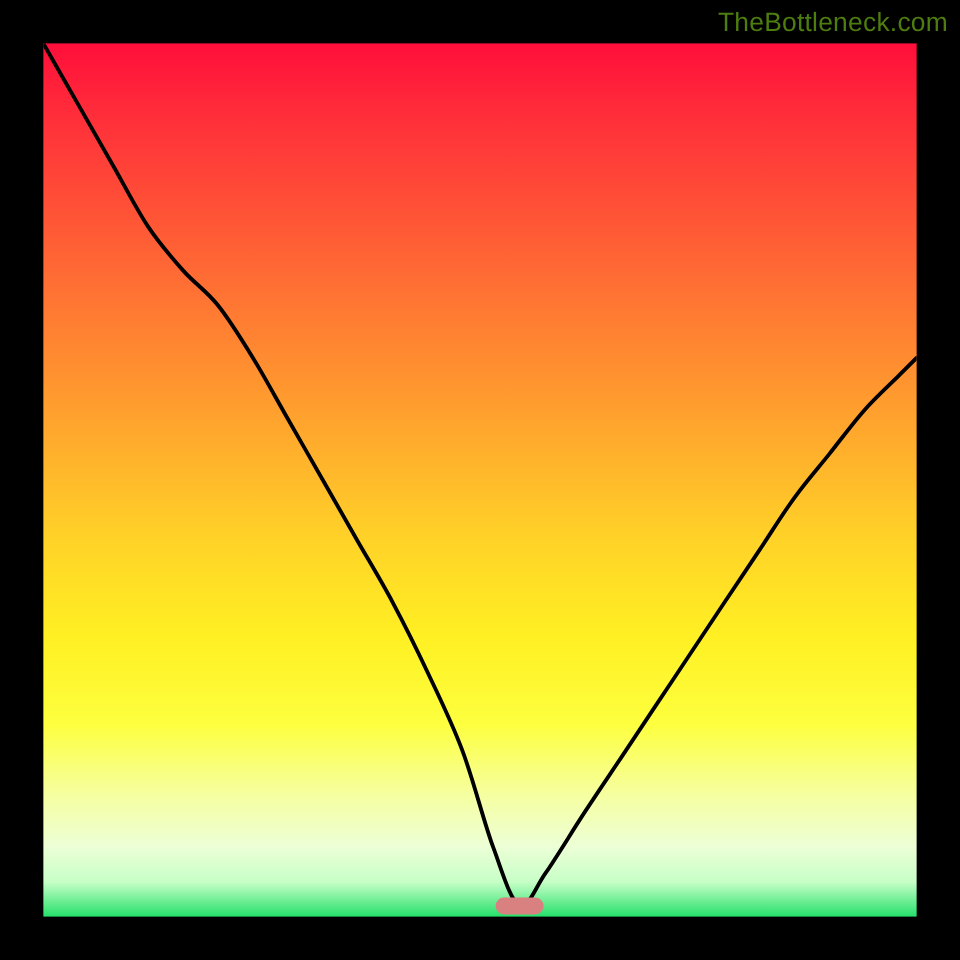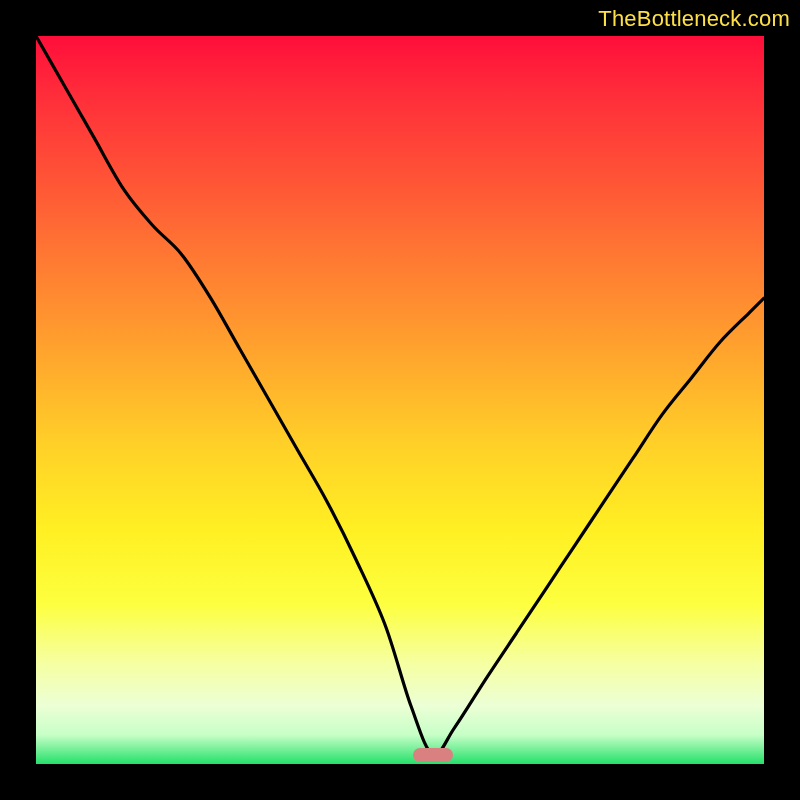--- a/index.html
+++ b/index.html
@@ -55,21 +55,21 @@
     position: absolute;
     height: 14px;
     border-radius: 7px;
     background: #d98080;
     transform: translate(-50%, -50%);
   }
   .watermark {
     position: absolute;
     top: 6px;
     right: 10px;
-    color: #fde047;
+    color: #4d7c0f;
     font-size: 22px;
     font-weight: 500;
     letter-spacing: 0.2px;
     user-select: none;
   }
 </style>
 </head>
 <body>
 
 <div class="frame">

